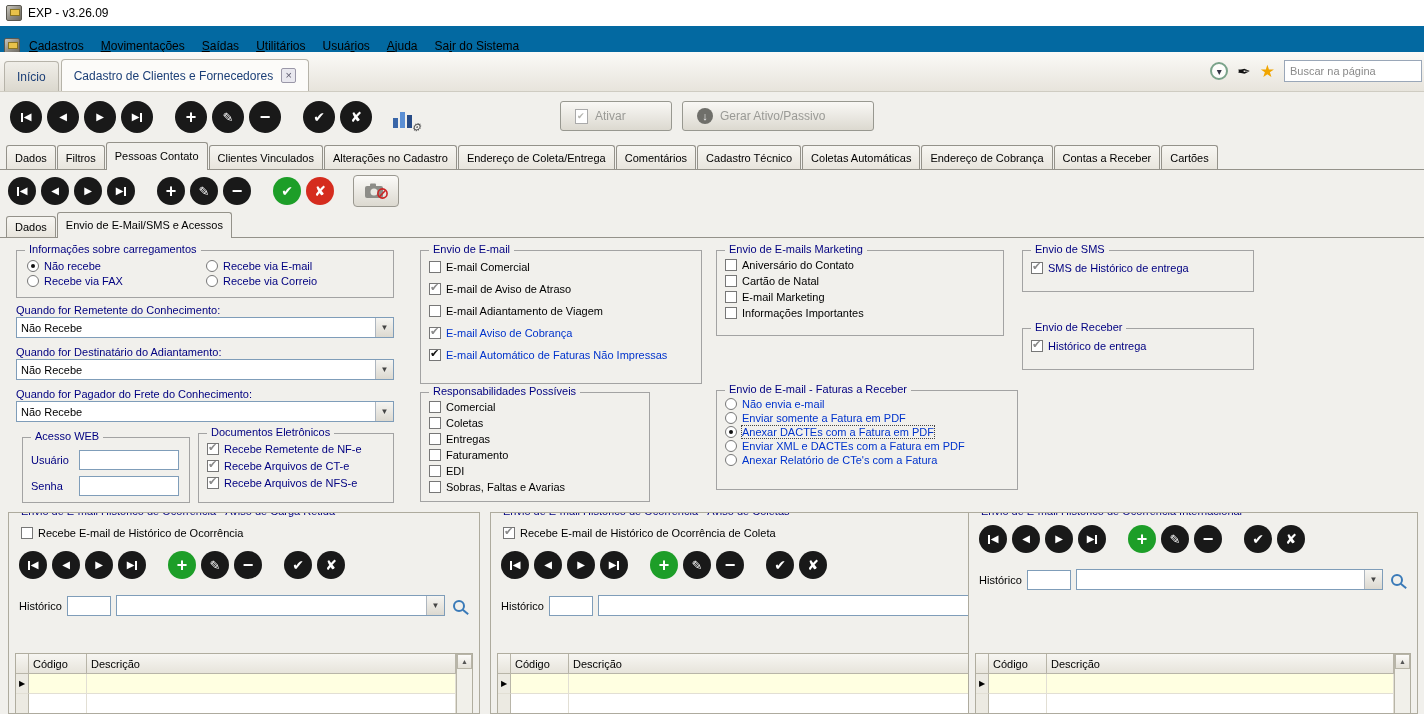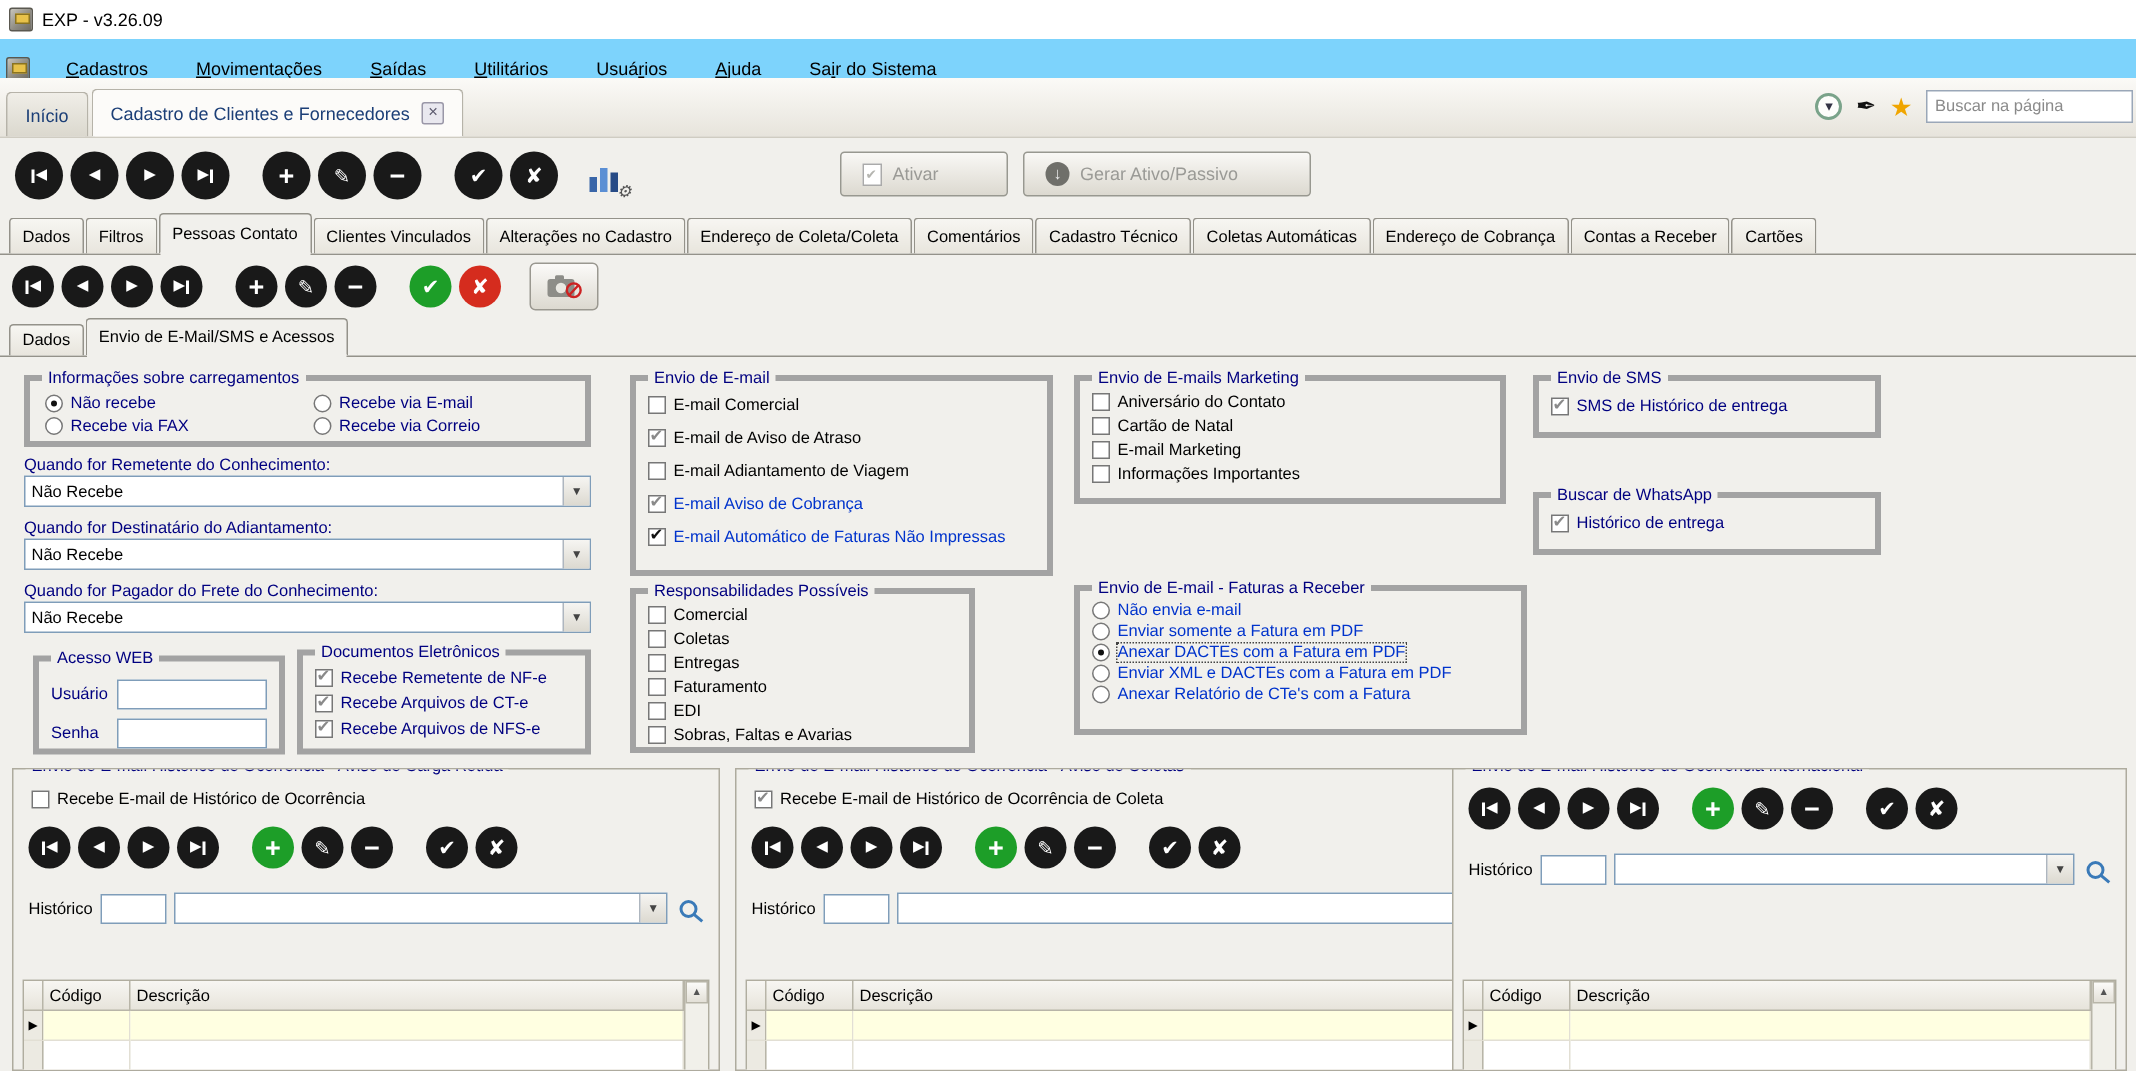--- a/index.html
+++ b/index.html
@@ -6,21 +6,21 @@
   html,body{width:1424px;height:714px;overflow:hidden}
   body{font-family:"Liberation Sans",sans-serif;font-size:11px;color:#000;background:#f1f0ec;position:relative}
   .band{position:absolute;left:0;right:0}
 
   
   #titlebar{top:0;height:26px;background:#fff;display:flex;align-items:center;gap:6px;padding-left:6px;font-size:12px}
   .app-icon{width:16px;height:16px;min-width:16px;border-radius:2px;background:linear-gradient(135deg,#c9c6bd 0%,#8e8b82 55%,#6e6b63 100%);border:1px solid #5a5850;position:relative;display:inline-block}
   .app-icon::after{content:"";position:absolute;left:3px;top:3px;width:8px;height:5px;background:#e8c24a;border:1px solid #8a7320}
 
   
-  #menubar{top:26px;height:41px;background:#7dd3fc;border-bottom:1px solid #dfdcd3;display:flex;align-items:center;padding-left:4px;font-size:12px;gap:16px}
+  #menubar{top:26px;height:41px;background:#0369a1;border-bottom:1px solid #dfdcd3;display:flex;align-items:center;padding-left:4px;font-size:12px;gap:1px}
   .menu-item{padding:4px 8px;cursor:default;white-space:nowrap}
   .menu-item u{text-decoration:underline}
 
   
   #tabband{top:52px;height:40px;background:linear-gradient(#fbfaf7,#e7e4dc);border-bottom:1px solid #cfccc2;display:flex;align-items:flex-end;padding-left:4px}
   .doctab{height:30px;display:flex;align-items:center;gap:8px;padding:12px 12px;margin-right:2px;border:1px solid #b6b3a9;border-bottom:none;border-radius:4px 4px 0 0;background:linear-gradient(#f0eee8,#dbd8ce);color:#1c3f77;font-size:12px;cursor:pointer;white-space:nowrap}
   .doctab.active{background:#fcfbf9;height:32px}
   .tabclose{width:15px;height:15px;border:1px solid #9a97a8;border-radius:2px;background:#e9e8ef;color:#5c5a6e;display:flex;align-items:center;justify-content:center;font-size:11px;line-height:1;cursor:pointer}
   .tab-right{position:absolute;right:0;top:8px;display:flex;align-items:center;gap:9px;padding-right:2px}
   .chev-circle{width:18px;height:18px;border-radius:50%;border:2px solid #7aa38a;color:#334;display:flex;align-items:center;justify-content:center;font-size:10px;background:#fdfdfb;cursor:pointer}
@@ -61,21 +61,21 @@
   
   #rectabs{top:142px;height:28px;border-bottom:1px solid #94928a;padding-left:6px;display:flex;align-items:flex-end;background:#f1f0ec;white-space:nowrap}
   #subtabs{top:212px;height:26px;border-bottom:1px solid #94928a;padding-left:6px;display:flex;align-items:flex-end;background:#f1f0ec}
   .rtab{position:relative;display:inline-flex;align-items:center;height:24px;padding:0 8px;margin-right:1px;border:1px solid #94928a;border-bottom:none;border-radius:3px 3px 0 0;background:linear-gradient(#f7f6f2,#e8e5dd);white-space:nowrap;cursor:pointer}
   .rtab.active{height:27px;background:#f1f0ec;z-index:2}
   .rtab.active::after{content:"";position:absolute;left:0;right:0;bottom:-1px;height:2px;background:#f1f0ec}
   #subtabs .rtab{height:21px}
   #subtabs .rtab.active{height:25px}
 
   
-  .gb{position:absolute;border:4px solid #a3a3a3}
+  .gb{position:absolute;border:1px solid #a3a3a3}
   .gb-title{position:absolute;top:-8px;left:8px;background:#f1f0ec;padding:0 4px;color:#000080;white-space:nowrap}
   .opt{display:flex;align-items:center;gap:5px;white-space:nowrap;cursor:pointer}
   .rb{width:12px;height:12px;min-width:12px;border-radius:50%;background:#fff;border:1px solid #777;position:relative}
   .rb.on::after{content:"";position:absolute;left:3px;top:3px;width:4px;height:4px;border-radius:50%;background:#111}
   .cb{width:12px;height:12px;min-width:12px;background:#fff;border:1px solid #777;position:relative}
   .cb.checked::after{content:"✔";position:absolute;left:0;top:-3px;font-size:11px;color:#111}
   .cb.checked.gray::after{color:#8a8a8a}
   .navy{color:#000080}
   .blue{color:#0033cc}
   .focus{outline:1px dotted #444}
@@ -193,21 +193,21 @@
     <span>Gerar Ativo/Passivo</span>
   </button>
 </div>
 
 <div class="band" id="rectabs">
   <span class="rtab">Dados</span>
   <span class="rtab">Filtros</span>
   <span class="rtab active">Pessoas Contato</span>
   <span class="rtab">Clientes Vinculados</span>
   <span class="rtab">Alterações no Cadastro</span>
-  <span class="rtab">Endereço de Coleta/Coleta</span>
+  <span class="rtab">Endereço de Coleta/Entrega</span>
   <span class="rtab">Comentários</span>
   <span class="rtab">Cadastro Técnico</span>
   <span class="rtab">Coletas Automáticas</span>
   <span class="rtab">Endereço de Cobrança</span>
   <span class="rtab">Contas a Receber</span>
   <span class="rtab">Cartões</span>
 </div>
 
 <div class="band" id="toolbar2">
   <span class="circle c28">
@@ -443,21 +443,21 @@
   <span class="gb-title">Envio de SMS</span>
   <div style="padding:11px 0 0 8px">
     <label class="opt">
         <span class="cb checked gray"></span>
         <span class="navy">SMS de Histórico de entrega</span>
       </label>
   </div>
 </div>
 
 <div class="gb" style="left:1022px;top:328px;width:232px;height:42px">
-  <span class="gb-title">Buscar de WhatsApp</span>
+  <span class="gb-title">Envio de Receber</span>
   <div style="padding:11px 0 0 8px">
     <label class="opt">
         <span class="cb checked gray"></span>
         <span class="navy">Histórico de entrega</span>
       </label>
   </div>
 </div>
 
 <div class="panel" style="left:8px;width:472px">
   <span class="gb-title">Envio de E-mail Histórico de Ocorrência - Aviso de Carga Retida</span>

